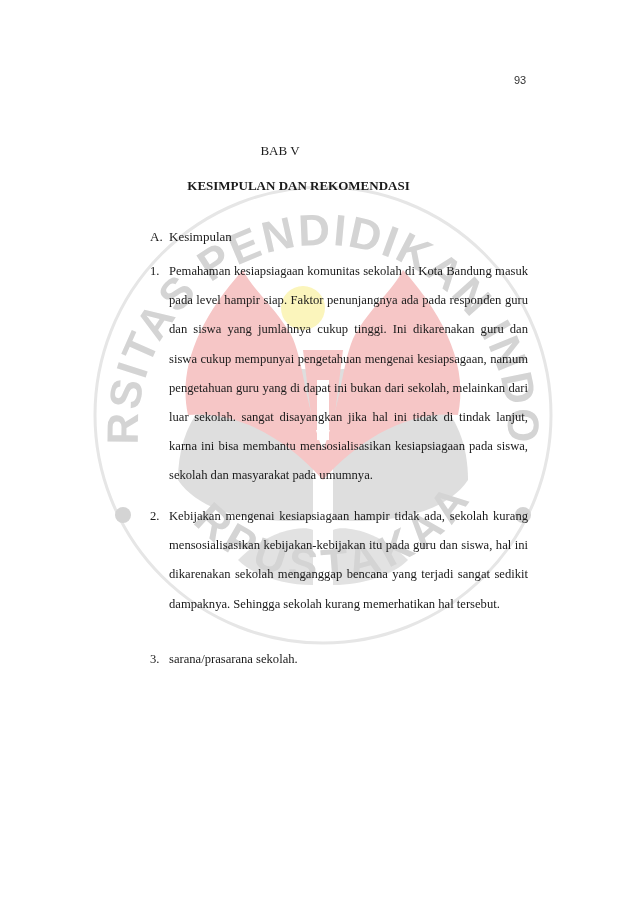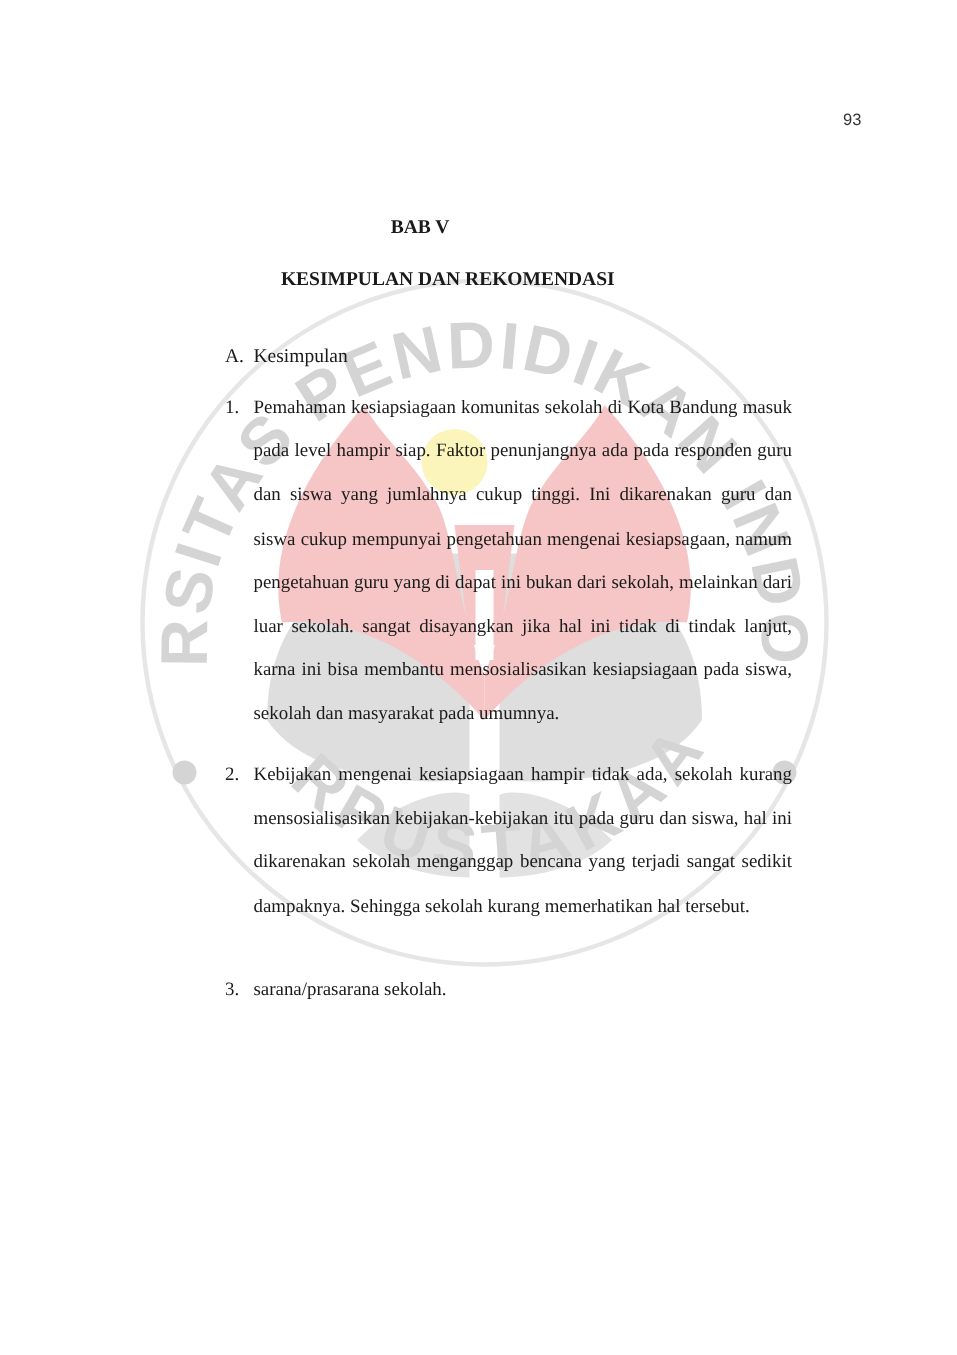--- a/index.html
+++ b/index.html
@@ -32,31 +32,30 @@
       z-index: 0;
     }
     .page-number {
       position: absolute;
       top: 74px;
       left: 514px;
       font-family: "Liberation Sans", "DejaVu Sans", sans-serif;
       font-size: 11px;
       color: #333;
       z-index: 2;
-      margin-left: 48px;
     }
     .chapter {
       position: absolute;
       top: 143px;
       left: 0;
       width: 524px;
       text-align: center;
       padding-left: 36px;
       box-sizing: border-box;
-      font-weight: bold;
+      font-weight: normal;
       font-size: 13px;
       z-index: 2;
     }
     .chapter-title {
       position: absolute;
       top: 178px;
       left: 0;
       width: 561px;
       text-align: center;
       padding-left: 36px;

